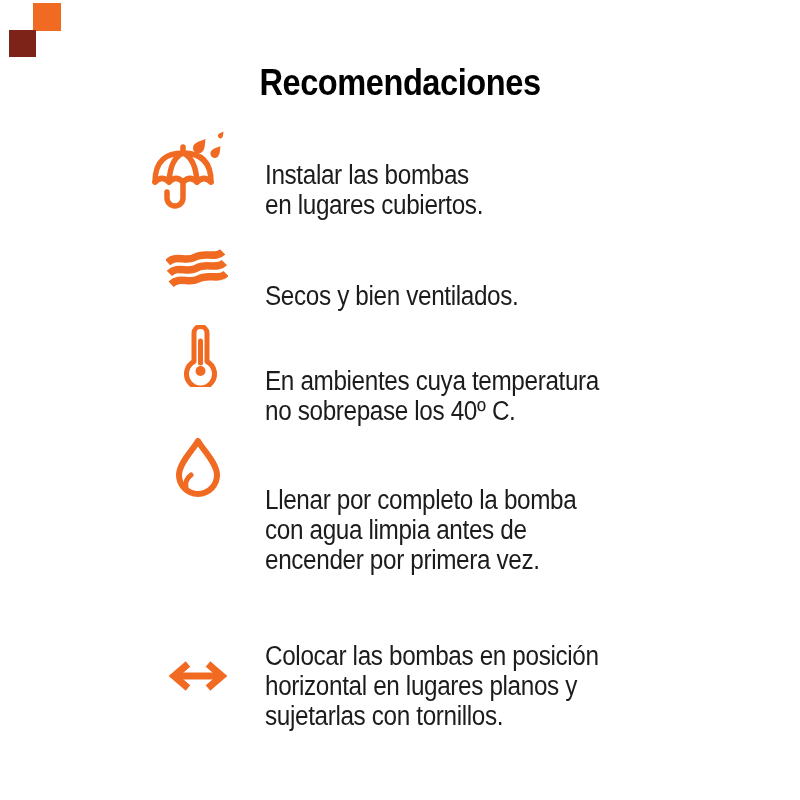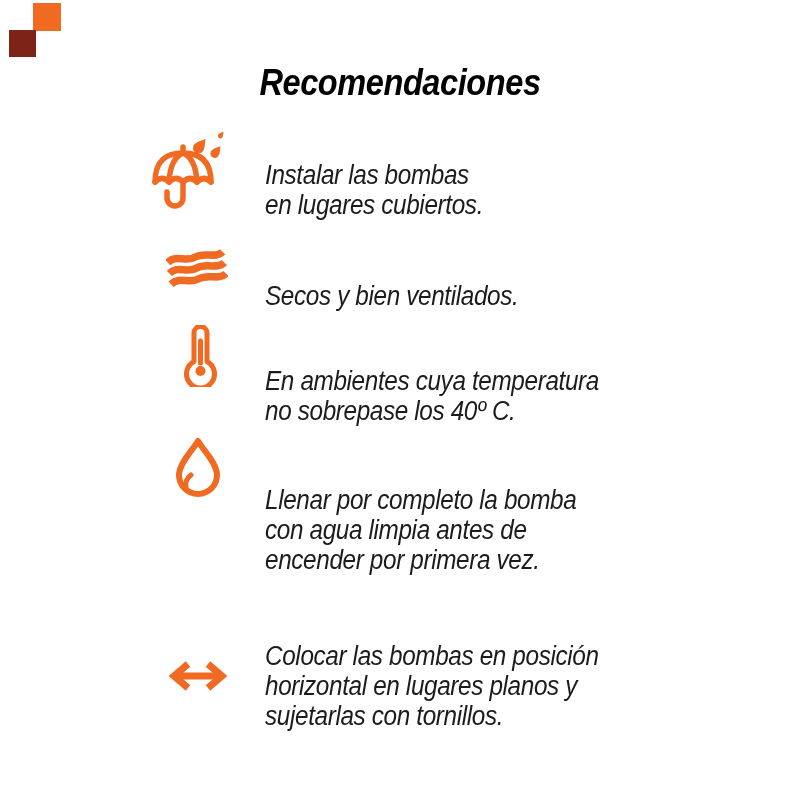--- a/index.html
+++ b/index.html
@@ -8,21 +8,20 @@
     --darksquare:#7E2317;
     --text:#1C1C1C;
     --background:#FFFFFF;
   }
   #canvas{
     position:relative;
     width:800px;height:800px;
     background:var(--background);
     overflow:hidden;
     font-family:"Liberation Sans",sans-serif;
-    font-style:italic;
   }
   .decor-sq{position:absolute;}
   #sq-orange{left:33px;top:3px;width:28px;height:28px;background:var(--accent);}
   #sq-dark{left:9px;top:30px;width:27px;height:27px;background:var(--darksquare);}
   .page-title{
     position:absolute;left:0;top:62px;width:800px;
     text-align:center;
     font-size:37px;font-weight:700;color:#000;
     letter-spacing:-0.5px;
     transform:scaleX(0.88);transform-origin:center top;

